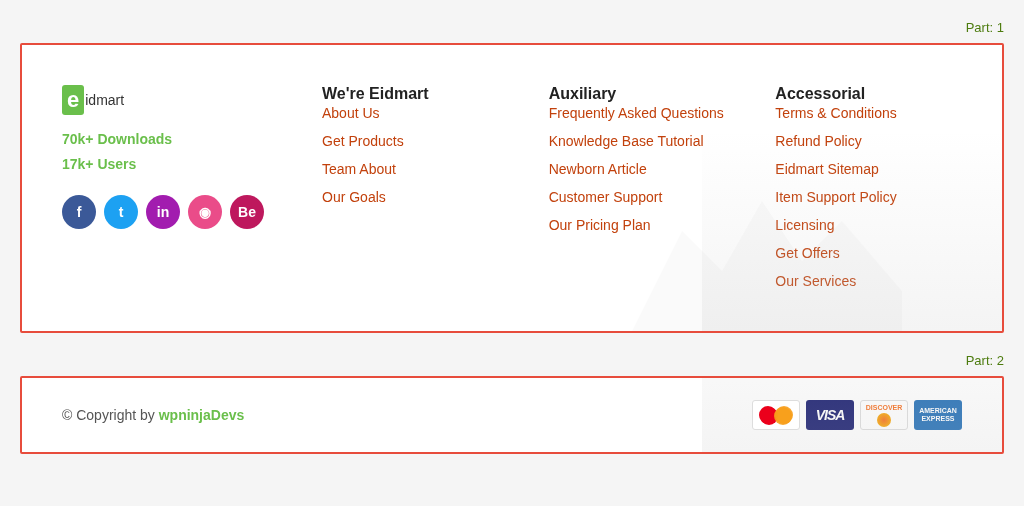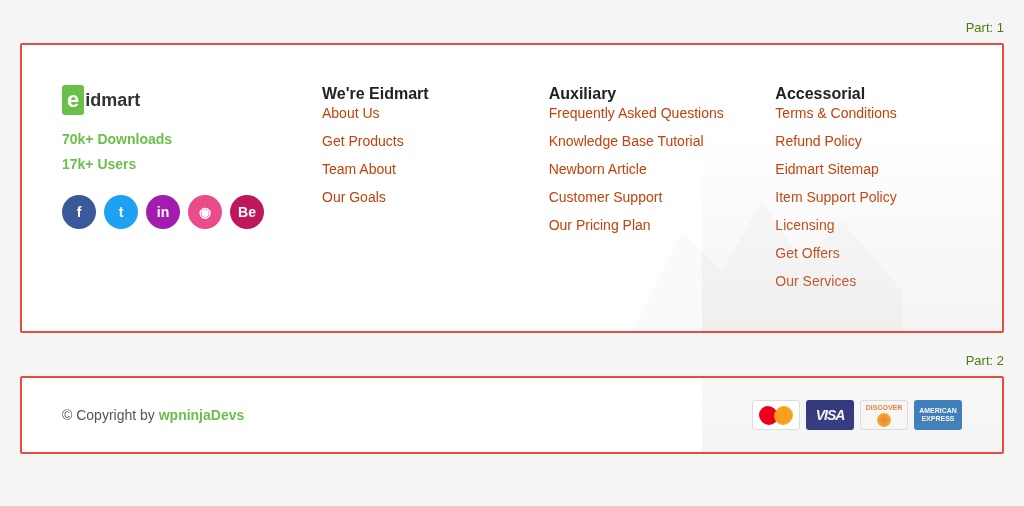--- a/index.html
+++ b/index.html
@@ -59,22 +59,22 @@
       background: #6abf4b;
       color: #fff;
       font-weight: bold;
       font-size: 22px;
       padding: 2px 5px;
       border-radius: 3px;
       margin-right: 1px;
     }
 
     .logo-text {
-      font-size: 18px;
-      font-weight: bold;
+      font-size: 14px;
+      font-weight: normal;
       color: #333;
     }
 
     .stats {
       margin-bottom: 18px;
     }
 
     .stat-line {
       color: #6abf4b;
       font-weight: bold;

